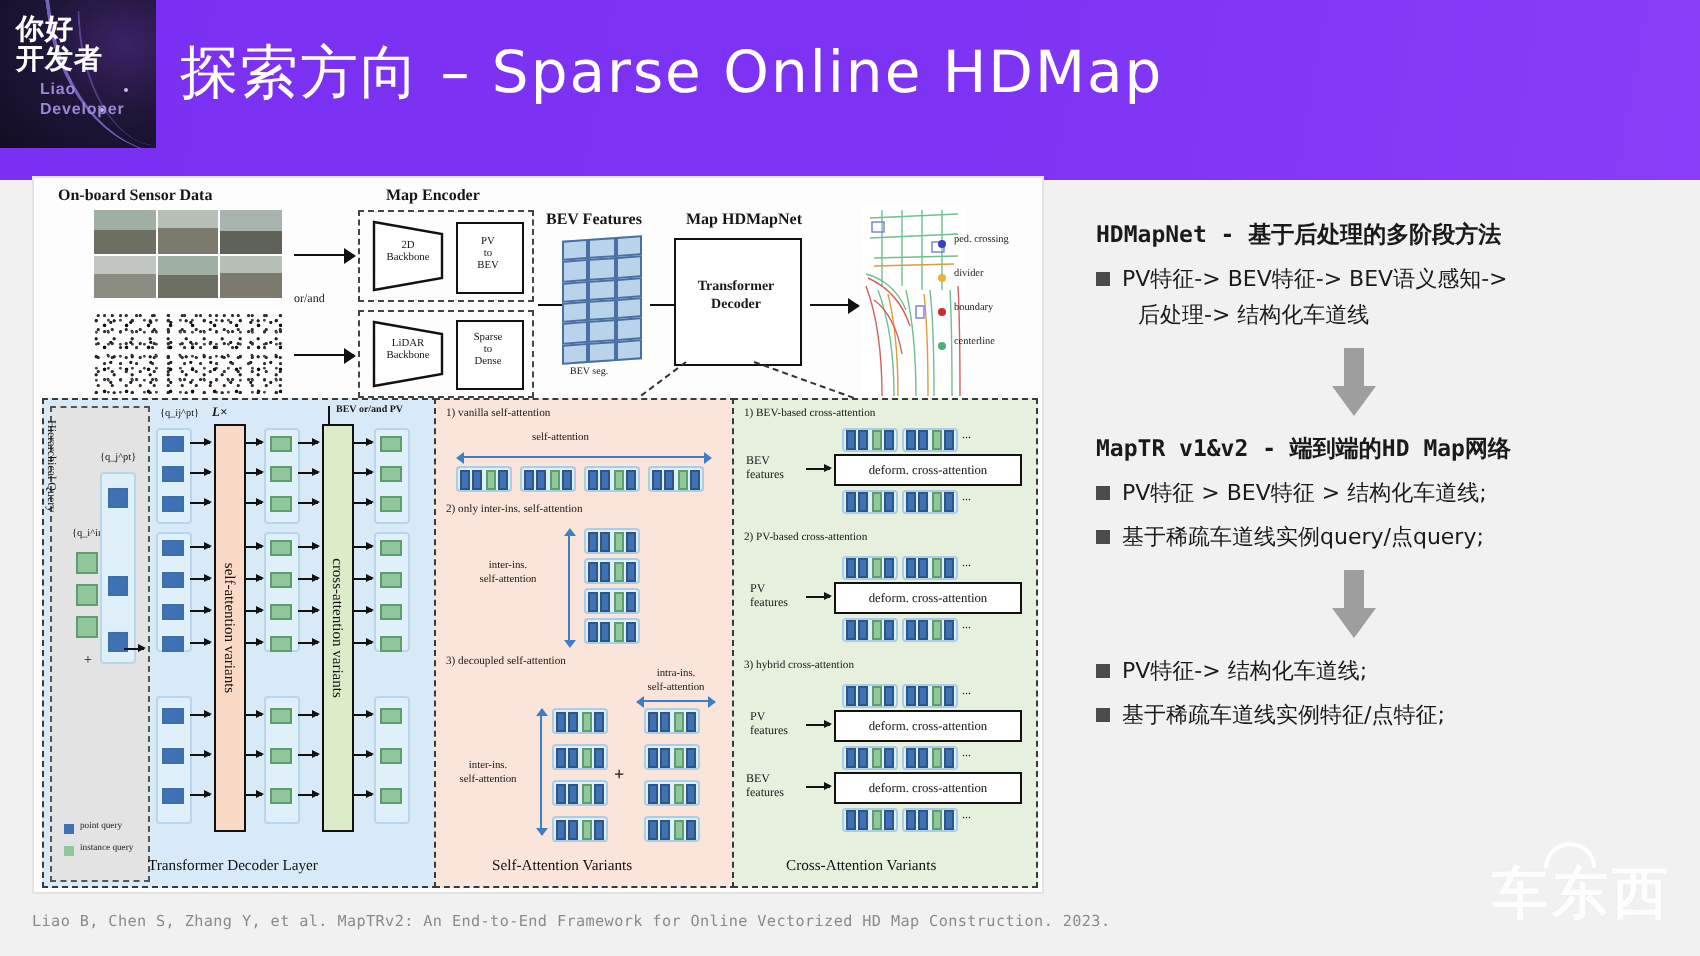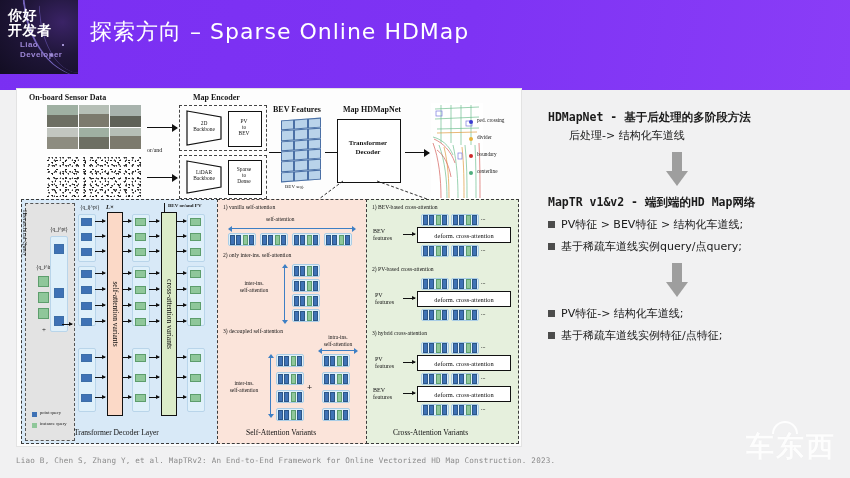--- a/index.html
+++ b/index.html
@@ -41,21 +41,21 @@
     font-family:"DejaVu Sans", sans-serif;
   }
   .logo-en{
     position:absolute;left:20px;top:40px;
     color:#9d86d6;font-size:8px;font-weight:bold;line-height:10px;
     letter-spacing:.4px;
   }
   .dot{position:absolute;width:2px;height:2px;border-radius:50%;background:#c9b8ff;}
   .slide-title{
     position:absolute;left:90px;top:17px;
-    color:#ffffff;font-size:22px;letter-spacing:1px;
+    color:#ffffff;font-size:29px;letter-spacing:1px;
     font-family:"DejaVu Sans", sans-serif;
     white-space:nowrap;
   }
 
   
   .figure{
     position:absolute;left:16px;top:88px;width:504px;height:357px;
     background:#fdfdfd;border:1px solid #e3e3e3;
   }
   .fig-top{position:absolute;left:0;top:0;width:504px;height:110px;}
@@ -703,20 +703,24 @@
         <div class="caption" style="left:26px;top:228px;">Cross-Attention Variants</div>
       </div>
 
     </div>
   </div>
 
   <div class="right">
 
     <div class="blk">
       <div class="head-line">HDMapNet  -  基于后处理的多阶段方法</div>
+      <div class="bullet">
+        <span class="sq"></span>
+        <span>PV特征-&gt; BEV特征-&gt; BEV语义感知-&gt;</span>
+      </div>
       <div class="cont">后处理-&gt; 结构化车道线</div>
     </div>
 
     <div class="bigarrow">
       <div class="stem"></div>
         <div class="tip"></div>
     </div>
 
     <div class="blk">
       <div class="head-line">MapTR v1&amp;v2  -  端到端的HD Map网络</div>

